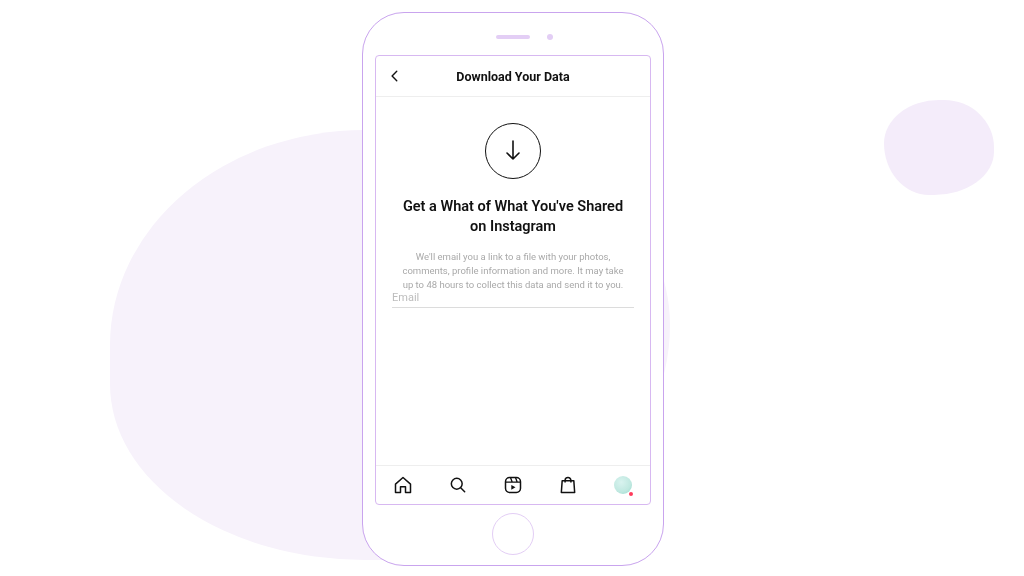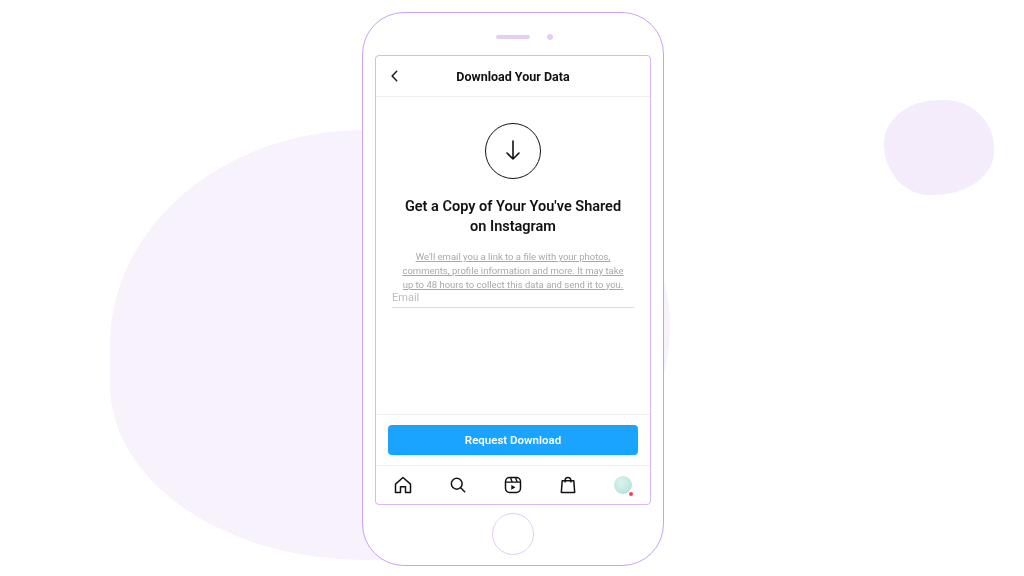--- a/index.html
+++ b/index.html
@@ -14,21 +14,21 @@
   .home{position:absolute;left:50%;bottom:10px;transform:translateX(-50%);width:40px;height:40px;border:1.5px solid #e3cef5;border-radius:50%;}
   .screen{position:absolute;left:12px;right:12px;top:42px;bottom:60px;border:1px solid #d7b8f1;border-radius:4px;background:#fff;display:flex;flex-direction:column;overflow:hidden;}
   
   .hdr{height:40px;display:flex;align-items:center;justify-content:center;position:relative;border-bottom:1px solid #eee;}
   .back{position:absolute;left:8px;top:50%;transform:translateY(-50%);width:22px;height:22px;display:flex;align-items:center;justify-content:center;cursor:pointer;}
   .hdr-title{font-size:12.5px;font-weight:700;color:#111;}
   
   .main{flex:1;display:flex;flex-direction:column;align-items:center;padding:20px 16px 0 16px;}
   .dl-circle{width:54px;height:54px;border:1.5px solid #111;border-radius:50%;display:flex;align-items:center;justify-content:center;margin:6px 0 18px 0;}
   .heading{font-size:14.5px;font-weight:600;color:#111;text-align:center;line-height:1.35;padding:0 10px;margin-bottom:14px;}
-  .desc{font-size:9.5px;color:#a9a9a9;text-align:center;line-height:1.45;padding:0 6px;text-decoration:underline;}
+  .desc{font-size:9.5px;color:#a9a9a9;text-align:center;line-height:1.45;padding:0 6px;}
   .email-wrap{width:100%;}
   .email-placeholder{font-size:11px;color:#bdbdbd;padding-bottom:3px;}
   .email-line{height:1px;background:#dcdcdc;}
   
   .action-bar{padding:10px 12px;border-top:1px solid #eee;}
   .req-btn{width:100%;height:30px;background:#1aa3ff;border-radius:4px;color:#fff;font-size:11.5px;font-weight:600;display:flex;align-items:center;justify-content:center;cursor:pointer;}
   
   .nav{height:38px;border-top:1px solid #eee;display:flex;align-items:center;justify-content:space-around;}
   .nav-item{width:22px;height:22px;display:flex;align-items:center;justify-content:center;cursor:pointer;}
   .avatar{width:18px;height:18px;border-radius:50%;background:radial-gradient(circle at 40% 35%, #d9f3ef 0%, #bfe8e0 60%, #8fd6c8 100%);position:relative;}
@@ -56,34 +56,29 @@
         </div>
         <div class="hdr-title">Download Your Data</div>
       </div>
 
       <div class="main">
         <div class="dl-circle">
           <svg width="20" height="24" viewBox="0 0 20 24">
             <path d="M10 2 L10 20 M4 14 L10 20 L16 14" fill="none" stroke="#111" stroke-width="1.6" stroke-linecap="round" stroke-linejoin="round"></path>
           </svg>
         </div>
-        <div class="heading">Get a Copy of Your You've Shared on Instagram</div>
+        <div class="heading">Get a What of What You've Shared on Instagram</div>
         <div class="desc">We'll email you a link to a file with your photos, comments, profile information and more. It may take up to 48 hours to collect this data and send it to you.</div>
 
         <div class="email-wrap">
           <div class="email-placeholder">Email</div>
           <div class="email-line"></div>
         </div>
       </div>
 
-      <div class="action-bar">
-        <div class="req-btn">
-          <span>Request Download</span>
-        </div>
-      </div>
 
       <div class="nav">
         <div class="nav-item">
           <svg width="20" height="20" viewBox="0 0 24 24">
               <path d="M3 11 L12 3 L21 11 V21 H15 V14 H9 V21 H3 Z" fill="none" stroke="#111" stroke-width="1.8" stroke-linejoin="round"></path>
             </svg>
         </div>
         <div class="nav-item">
           <svg width="20" height="20" viewBox="0 0 24 24">
               <circle cx="10.5" cy="10.5" r="6.5" fill="none" stroke="#111" stroke-width="1.8"></circle>

